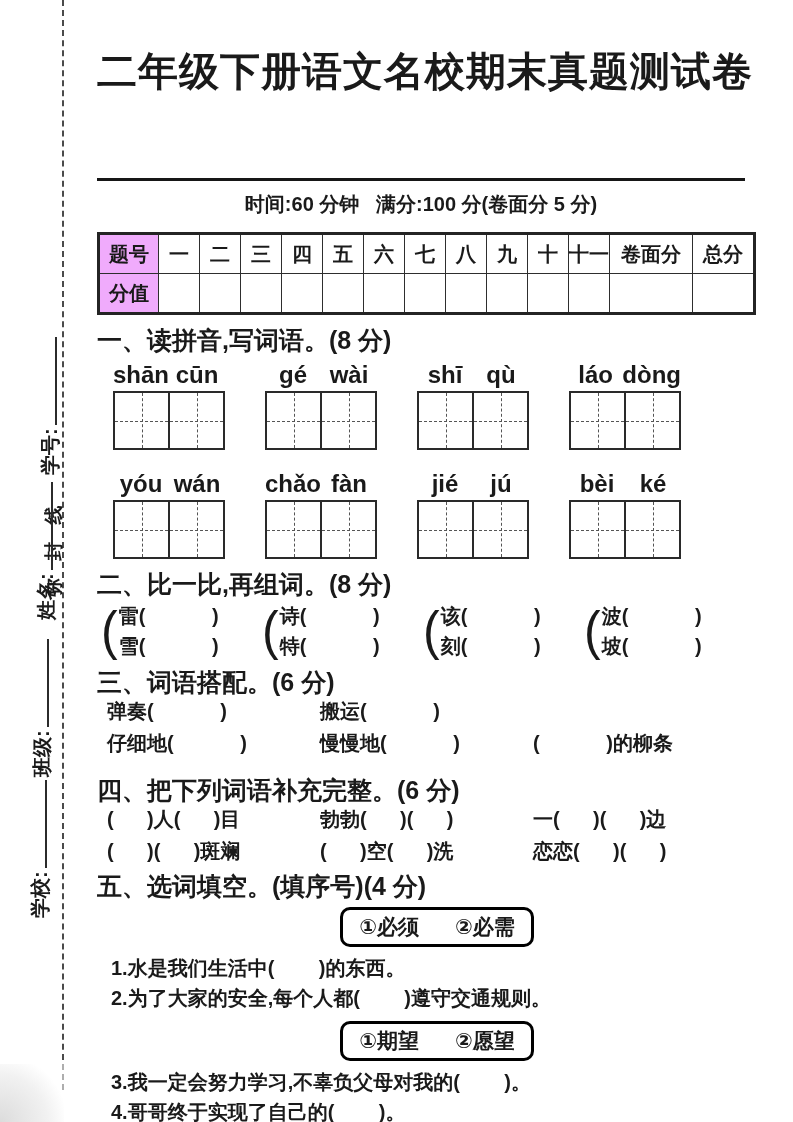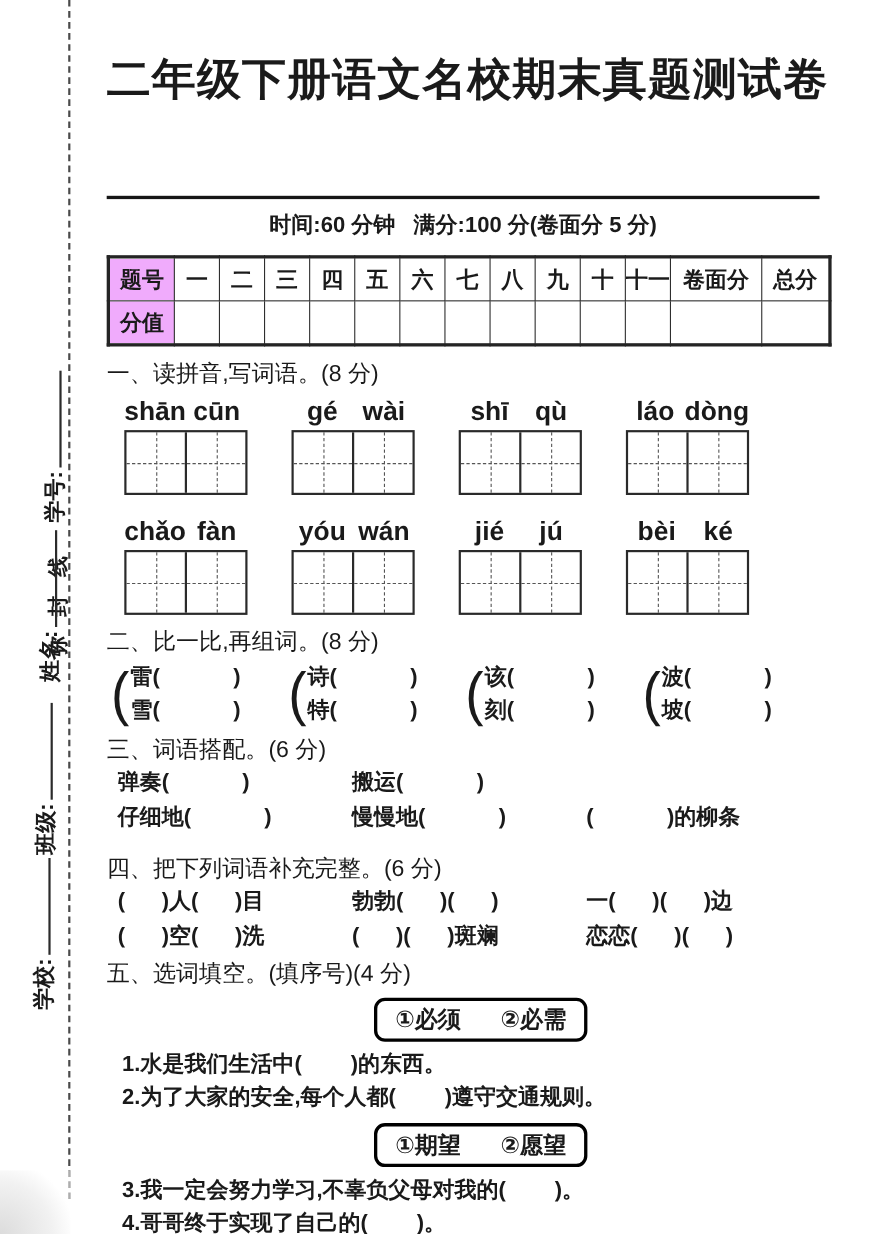--- a/index.html
+++ b/index.html
@@ -46,21 +46,21 @@
   }
   .score-table td {
     border:1.5px solid #2e2e2e; height:38px; text-align:center;
     font-size:20px; font-weight:700; padding:0; white-space:nowrap; overflow:hidden;
   }
   .score-table td.head { background:#f0abfc; width:58px; }
   .score-table td.num { width:40px; }
   .score-table td.jm  { width:82px; }
   .score-table td.tot { width:60px; }
   
-  .q-head { margin:12px 0 0 0; font-size:21px; line-height:26px; font-weight:400; white-space:pre; }
+  .q-head { margin:12px 0 0 0; font-size:25px; line-height:26px; font-weight:700; white-space:pre; }
   
   .grid-row { display:flex; justify-content:flex-start; padding-left:16px; margin-top:8px; }
   .word-group { width:112px; margin-right:40px; }
   .word-group:last-child { margin-right:0; }
   .pinyin { display:flex; font-size:24px; font-weight:600; margin-bottom:2px; }
   .pinyin span { flex:1; text-align:center; }
   .tian-grid { position:relative; display:flex; width:108px; height:55px; border:2px solid #2a2a2a; }
   .tian-cell { flex:1; position:relative; }
   .tian-cell + .tian-cell { border-left:2px solid #2a2a2a; }
   .tian-cell::before {
@@ -193,32 +193,32 @@
           </div>
         <div class="tian-grid">
             <div class="tian-cell"></div>
             <div class="tian-cell"></div>
           </div>
       </div>
     </div>
     <div class="grid-row" style="margin-top:20px;">
       <div class="word-group">
         <div class="pinyin">
+            <span>yóu</span>
+            <span>wán</span>
+          </div>
+        <div class="tian-grid">
+            <div class="tian-cell"></div>
+            <div class="tian-cell"></div>
+          </div>
+      </div>
+      <div class="word-group">
+        <div class="pinyin">
             <span>chǎo</span>
             <span>fàn</span>
-          </div>
-        <div class="tian-grid">
-            <div class="tian-cell"></div>
-            <div class="tian-cell"></div>
-          </div>
-      </div>
-      <div class="word-group">
-        <div class="pinyin">
-            <span>yóu</span>
-            <span>wán</span>
           </div>
         <div class="tian-grid">
             <div class="tian-cell"></div>
             <div class="tian-cell"></div>
           </div>
       </div>
       <div class="word-group">
         <div class="pinyin">
             <span>jié</span>
             <span>jú</span>
@@ -283,22 +283,22 @@
       <span>(            )的柳条</span>
     </div>
 
     <h2 class="q-head" style="margin-top:18px;">四、把下列词语补充完整。(6 分)</h2>
     <div class="triple-row">
       <span>(      )人(      )目</span>
       <span>勃勃(      )(      )</span>
       <span>一(      )(      )边</span>
     </div>
     <div class="triple-row">
+      <span>(      )(      )斑斓</span>
       <span>(      )空(      )洗</span>
-      <span>(      )(      )斑斓</span>
       <span>恋恋(      )(      )</span>
     </div>
 
     <h2 class="q-head" style="margin-top:6px;">五、选词填空。(填序号)(4 分)</h2>
     <div class="option-box">
       <span>①必须</span>
       <span>②必需</span>
     </div>
     <div class="sentences">
       <div class="sentence">1.水是我们生活中(        )的东西。</div>

